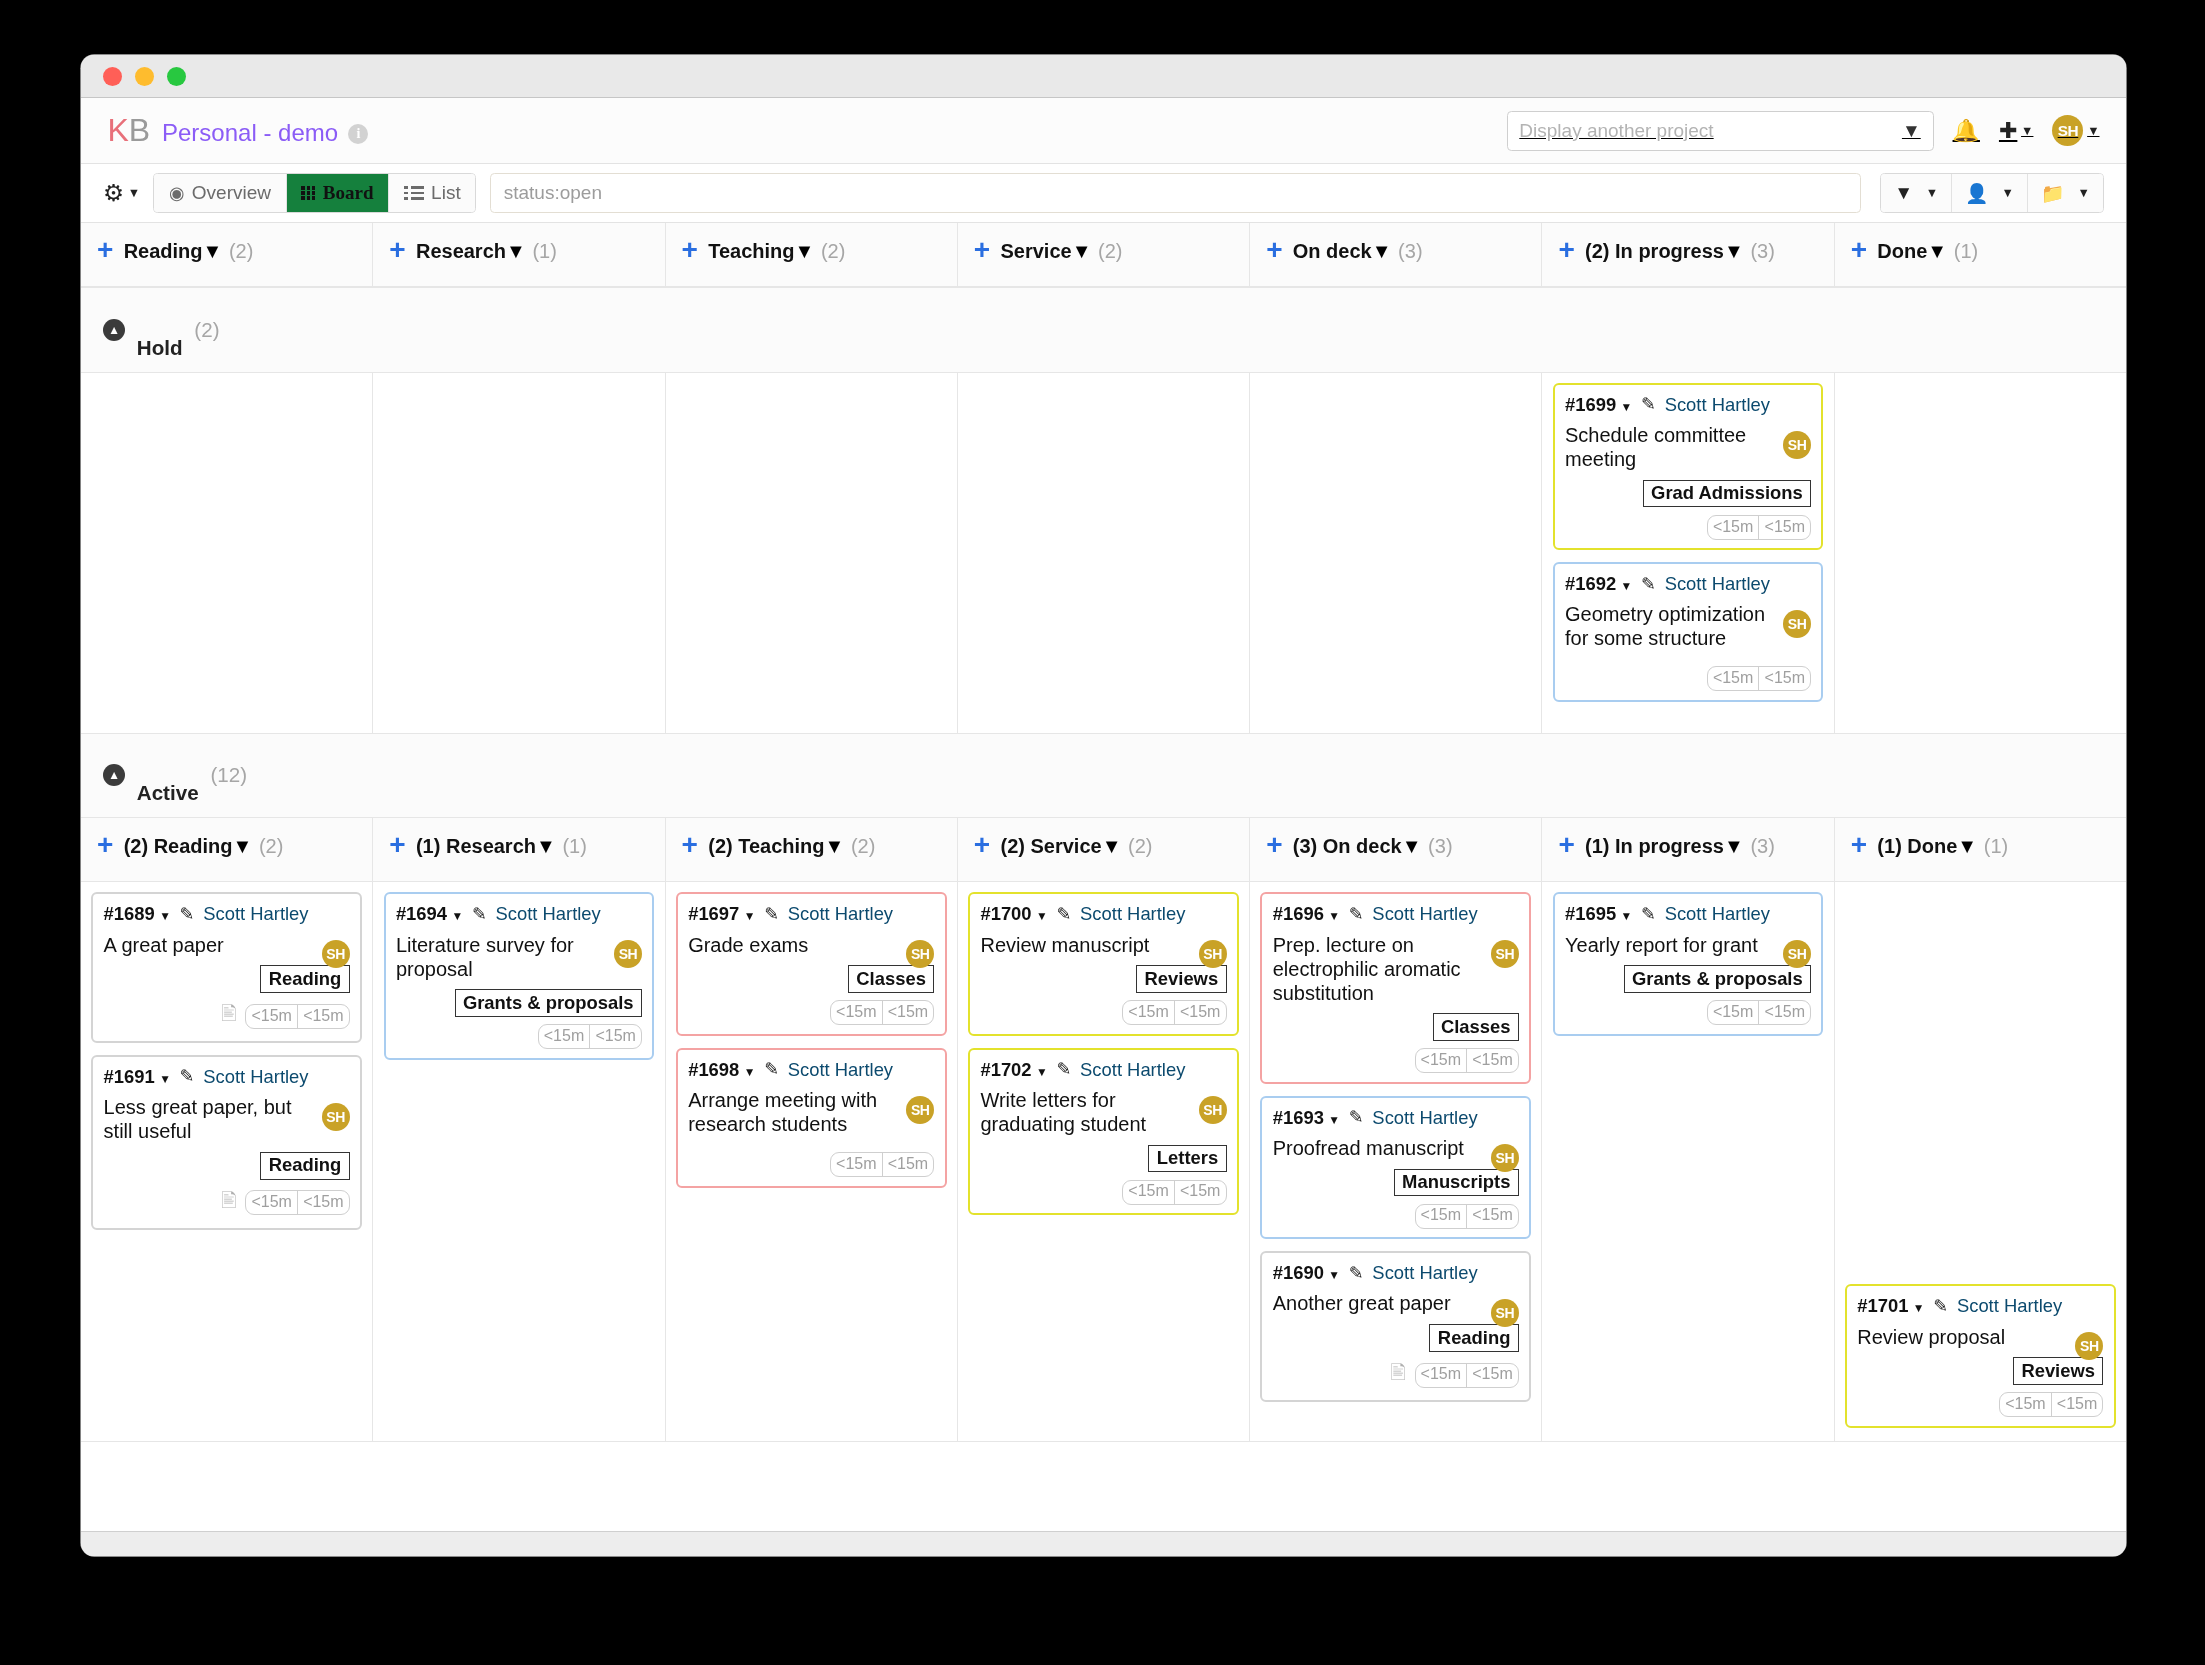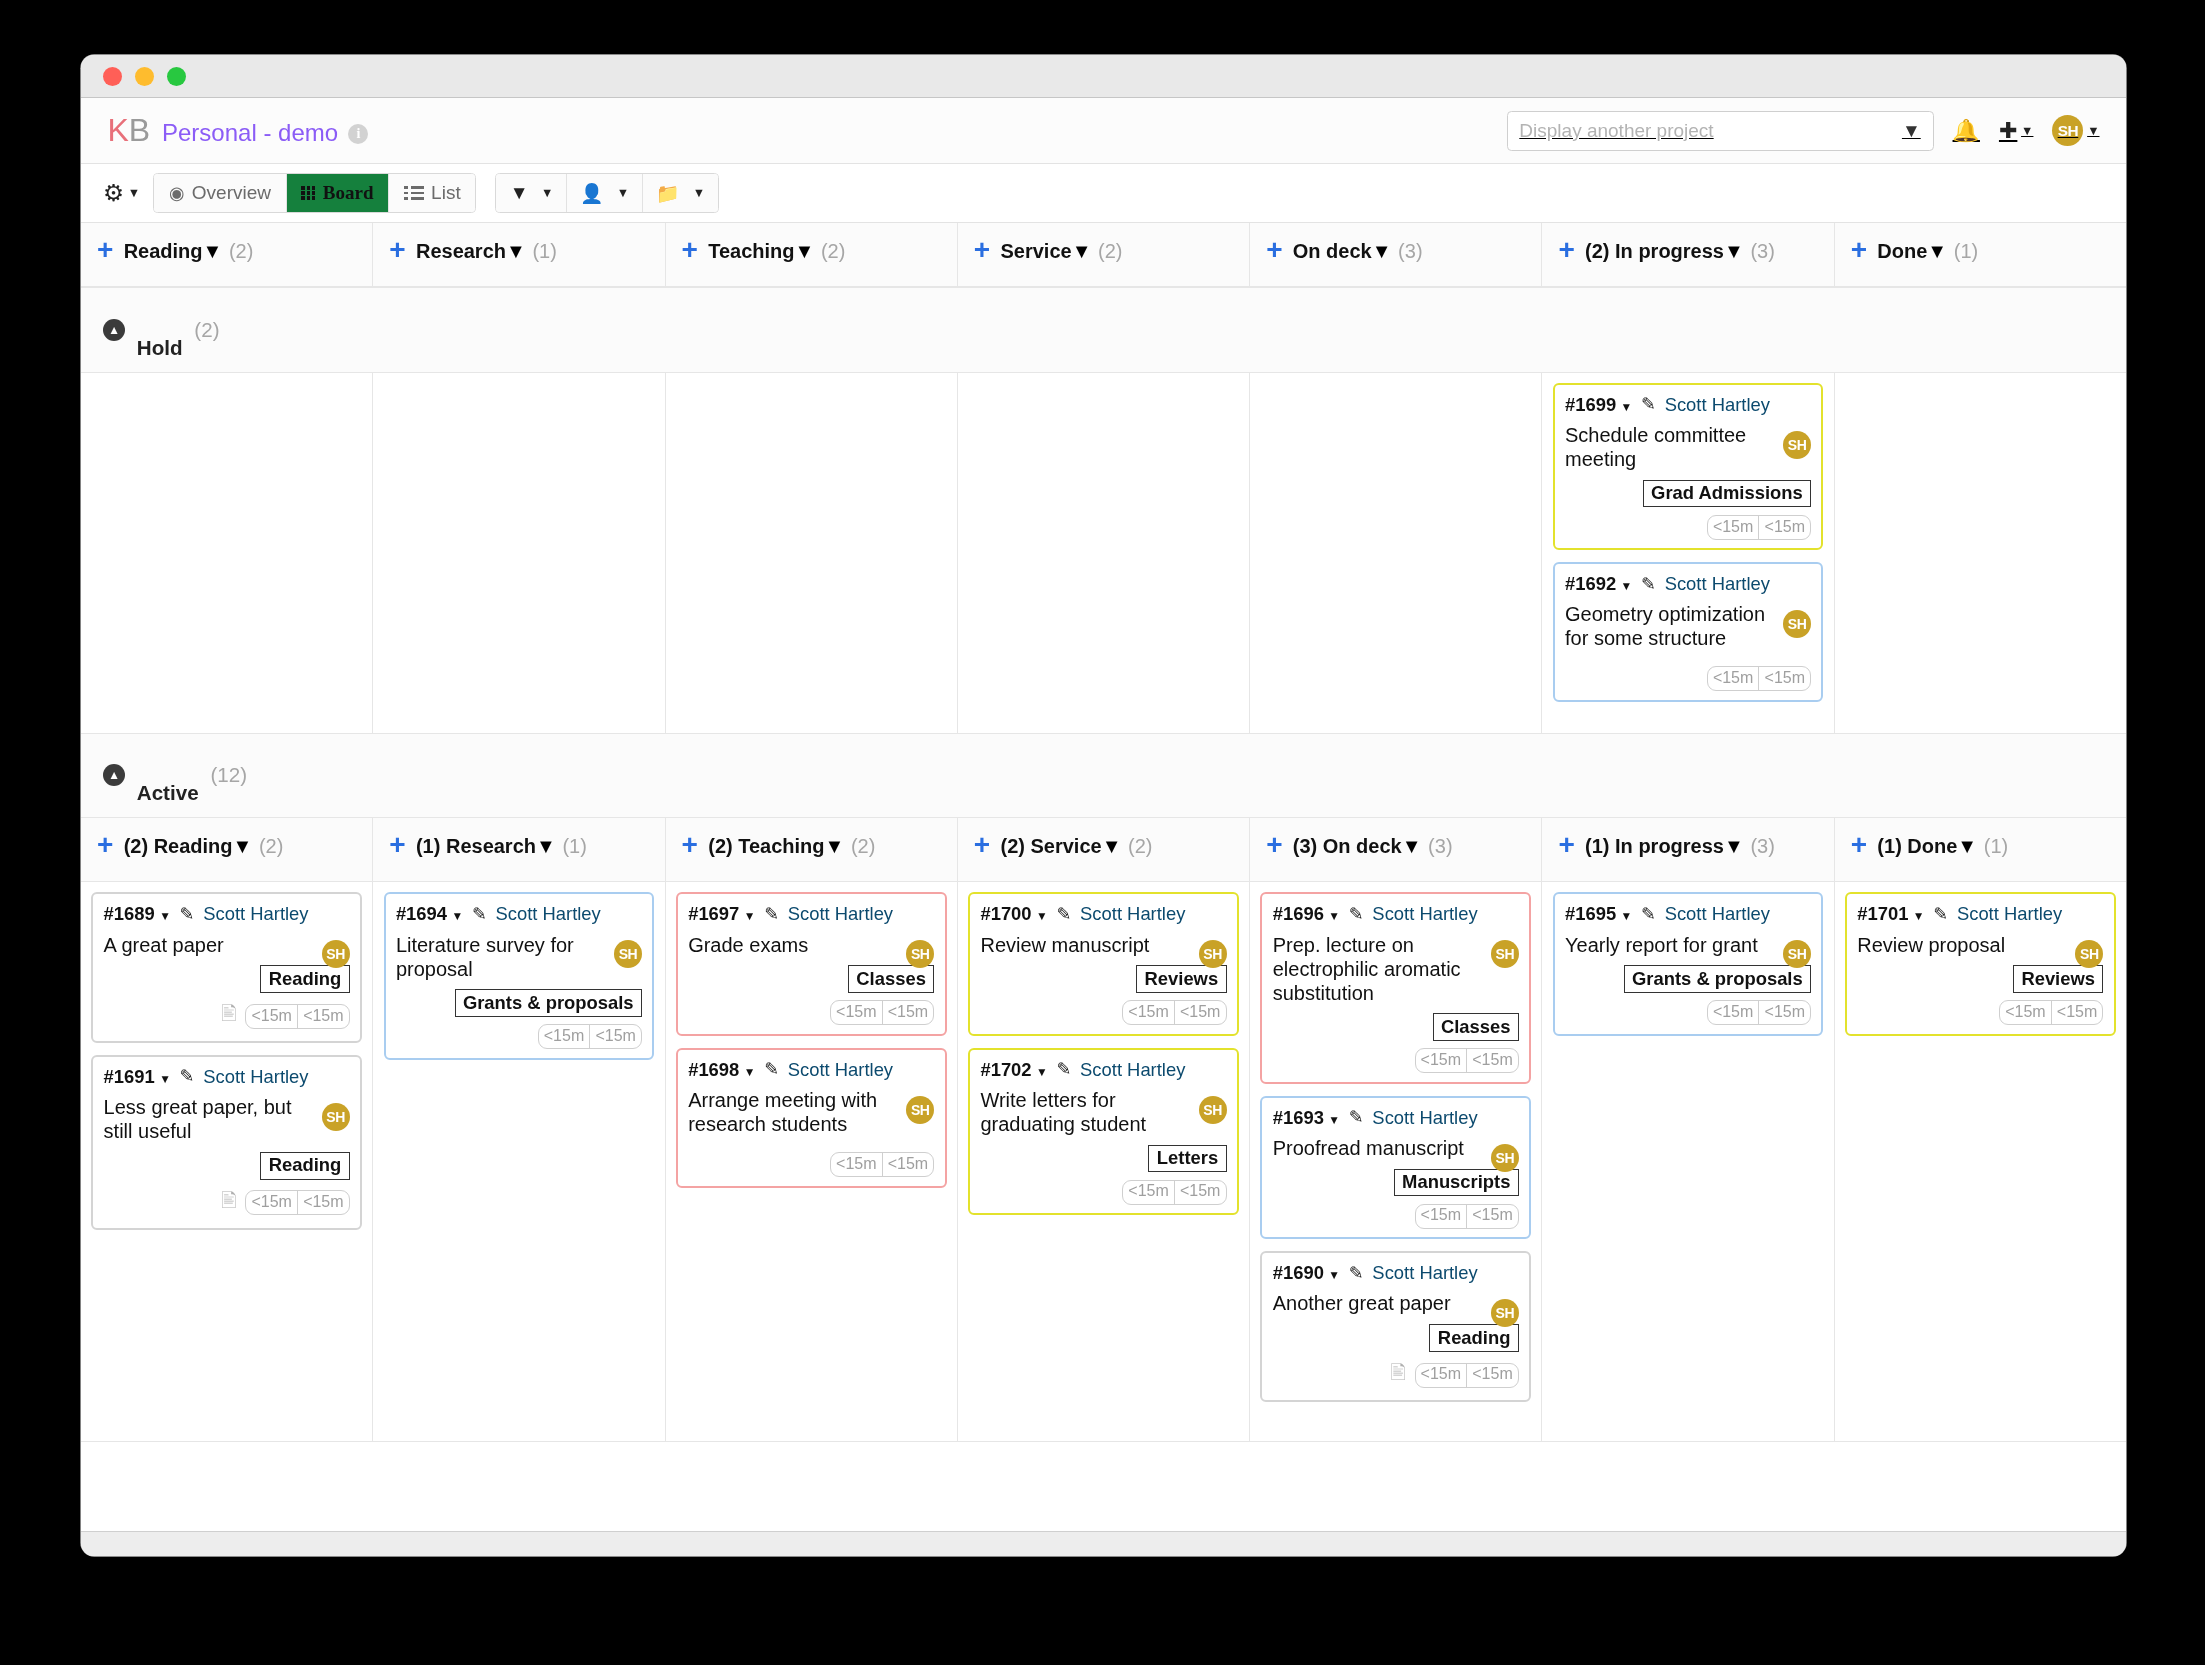--- a/index.html
+++ b/index.html
@@ -147,21 +147,21 @@
   .swim-name { font-size: 20.6px; font-weight: bold; color: #222; margin-top: 36px; }
   .swim-count { font-size: 20.6px; color: #a6a6a6; }
 
   .lane-body { display: flex; }
   .lane-col {
     flex: 1 1 0; min-width: 0;
     border-right: 0.7px solid #e6e6e6;
     padding: 10.3px 10.3px 13.2px 10.3px;
     display: flex; flex-direction: column; gap: 11.8px;
   }
-  .lane-col:last-child { border-right: none; }
+  .lane-col:last-child { border-right: none; justify-content: flex-end; }
   .lane-hold .lane-col { min-height: 360px; }
   .lane-active .lane-col { min-height: 559px; }
 
   
   .card {
     background: #fff;
     border: 2.2px solid #d4d4d4;
     border-radius: 5.9px;
     padding: 8.8px 10.3px 8.8px 10.3px;
     position: relative;
@@ -268,20 +268,23 @@
       <div>
         <span class="ico-list">
             <i></i>
             <i></i>
             <i></i>
           </span>
         <span>List</span>
       </div>
     </div>
 
+    <div id="search-box">
+      <span>status:open</span>
+    </div>
 
     <div class="btn-group" id="filter-group">
       <div>
         <span style="font-size:19px;">▼</span>
         <span class="caret">▼</span>
       </div>
       <div>
         <span style="font-size:19px;">👤</span>
         <span class="caret">▼</span>
       </div>

